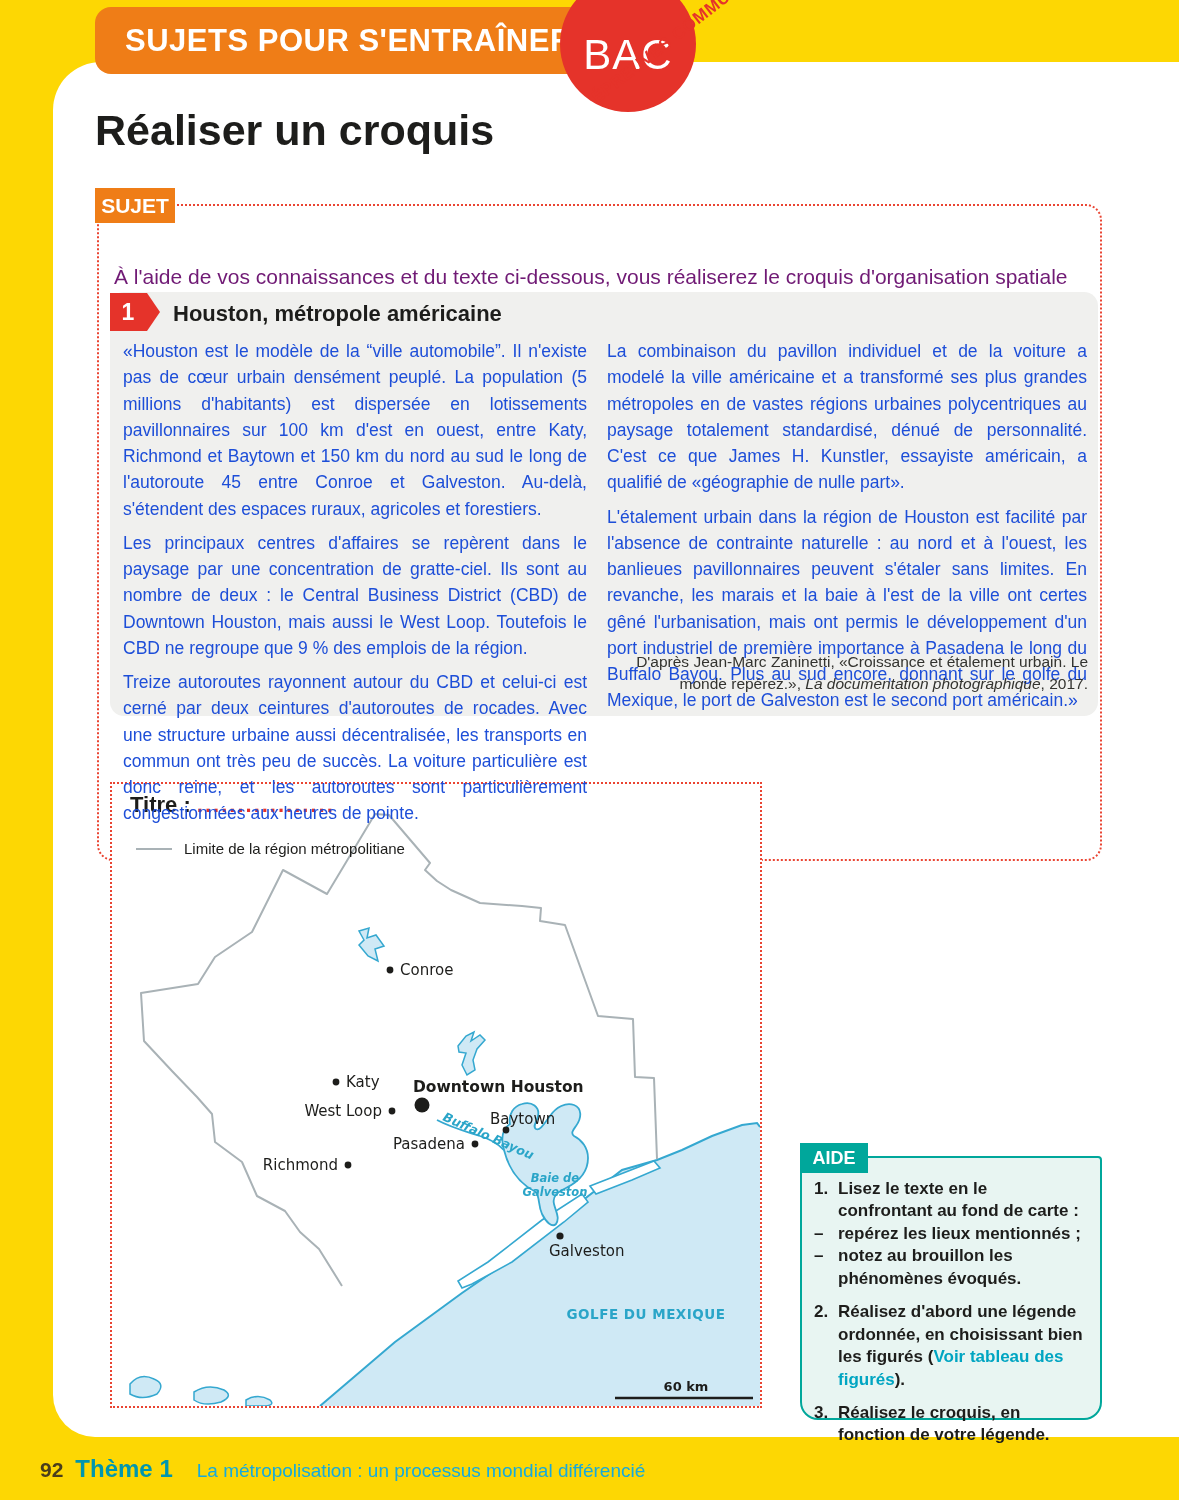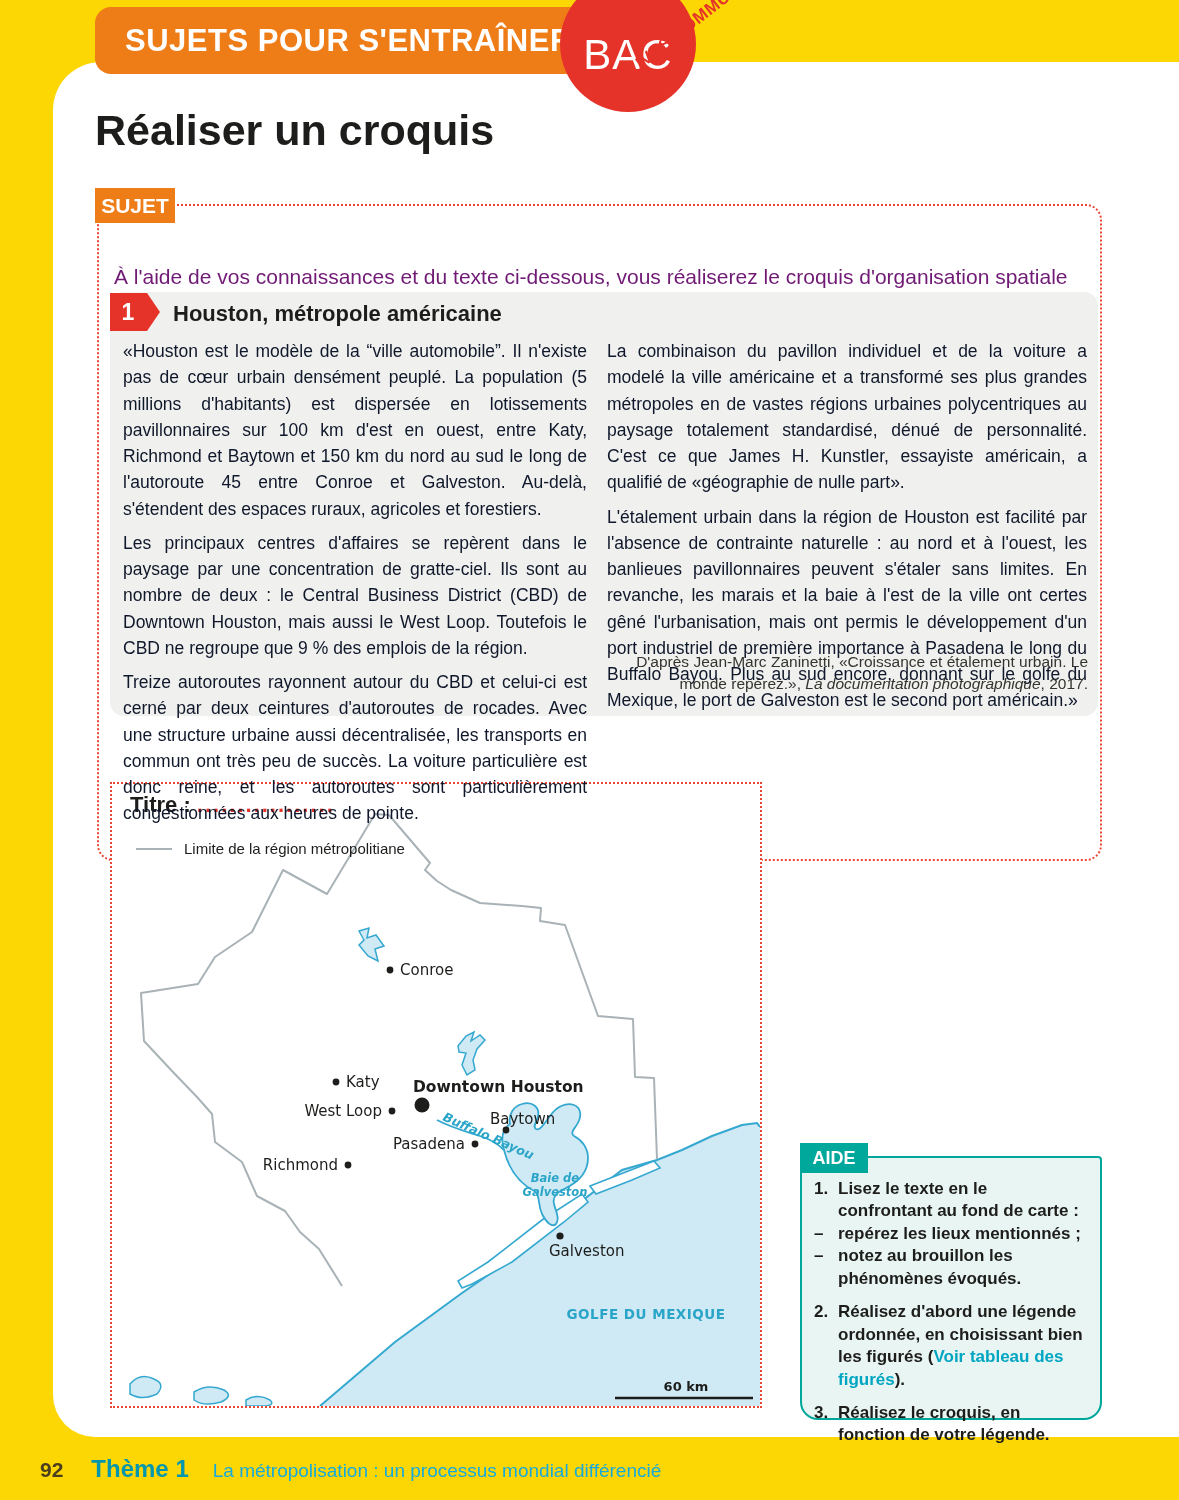--- a/index.html
+++ b/index.html
@@ -65,21 +65,21 @@
     background:#e5332a; z-index:3; color:#fff;
     clip-path:polygon(0 0,74% 0,100% 50%,74% 100%,0 100%);
     display:flex; align-items:center; justify-content:center;
     padding-right:14px; font-size:23px; font-weight:bold;
   }
   .doc-title {
     position:absolute; left:173px; top:301px; z-index:3;
     font-size:22px; font-weight:bold; color:#1d1d1b;
   }
   .doc-col { position:absolute; z-index:3; font-size:17.5px; line-height:1.5;
-    text-align:justify; color:#0f172a; }
+    text-align:justify; color:#1d4ed8; }
   .doc-col p + p { margin-top:8px; }
   .col-left  { left:123px; top:338px; width:464px; }
   .col-right { left:607px; top:338px; width:480px; }
   .attribution {
     position:absolute; left:628px; top:651px; width:460px; z-index:3;
     font-size:15.5px; line-height:1.45; text-align:right; color:#33332f;
   }
   .attribution i { font-style:italic; }
   
   .map-box {
@@ -116,21 +116,21 @@
     z-index:2; padding:20px 14px 0 12px;
   }
   .aide-item { display:flex; font-size:17px; font-weight:600; line-height:1.32; color:#1d1d1b; }
   .aide-item .marker { width:24px; flex:none; font-weight:bold; }
   .aide-item.gap { margin-top:11px; }
   .aide-link { color:#00a5c2; }
   
   .footer {
     position:absolute; left:40px; top:1455px; display:flex; align-items:baseline; z-index:2;
   }
-  .footer .pagenum { font-size:21px; font-weight:bold; color:#4a3e1c; margin-right:28px; }
+  .footer .pagenum { font-size:21px; font-weight:bold; color:#4a3e1c; margin-right:12px; }
   .footer .theme-label { font-size:24px; font-weight:bold; color:#0096ae; margin-right:24px; }
   .footer .theme-text { font-size:19px; color:#16aadc; }
 </style>
 </head>
 <body>
 
 <div class="white-panel"></div>
 
 <div class="banner">
   <span class="banner-text">SUJETS POUR S'ENTRAÎNER</span>

